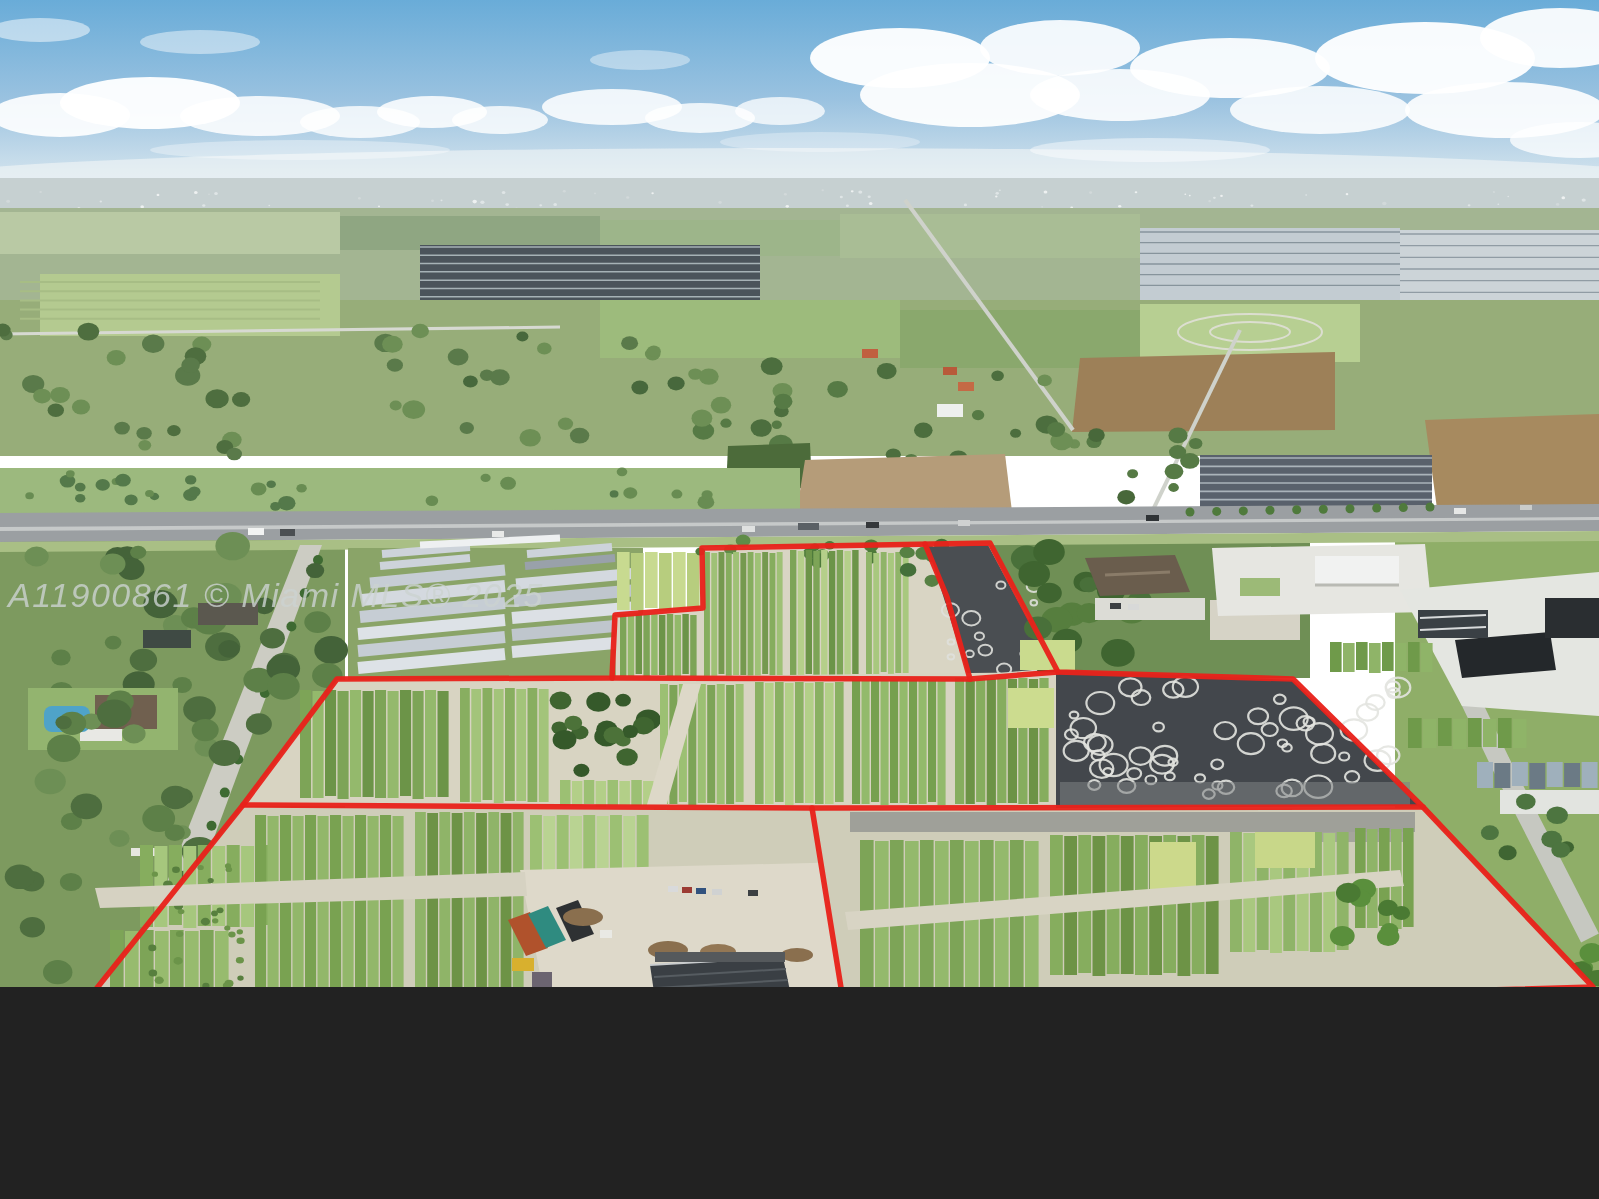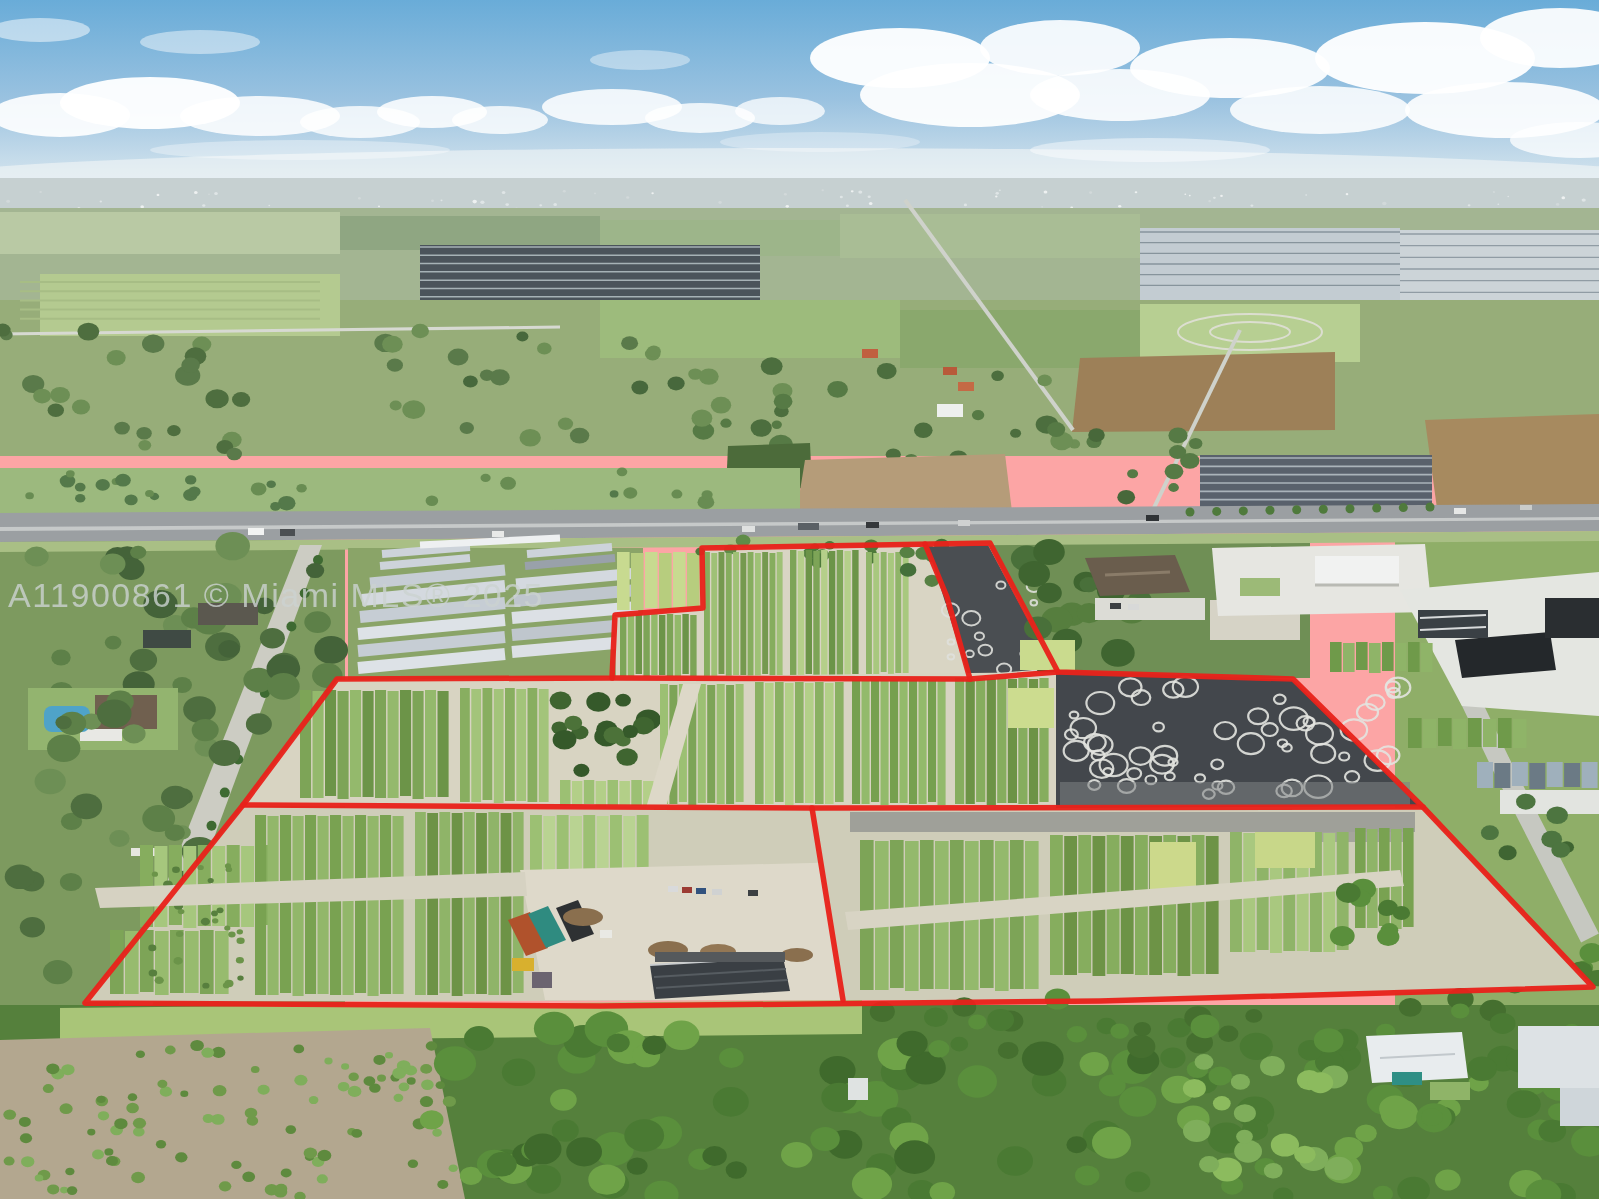--- a/index.html
+++ b/index.html
@@ -1,17 +1,17 @@
 <!DOCTYPE html>
 <html><head>
 <meta charset="utf-8">
 <style>
   html,body{margin:0;padding:0;background:#222;}
-  .stage{position:relative;width:1599px;height:1199px;overflow:hidden;background:#fca5a5;
-         font-family:"Liberation Sans", sans-serif;}
+  .stage{position:relative;width:1599px;height:987px;overflow:hidden;background:#ffffff;
+         font-family:"Liberation Sans", sans-serif;font-style:italic;}
   svg{position:absolute;left:0;top:0;display:block;}
   .wm{font-family:"Liberation Sans", sans-serif;font-weight:400;letter-spacing:1.5px;}
 </style>
 </head>
 <body>
 
 <div class="stage">
   <svg id="scene" width="1599" height="1199" viewBox="0 0 1599 1199" role="img">
     <defs id="defs">
         <linearGradient id="skyGrad" x1="0" y1="0" x2="0" y2="1">

